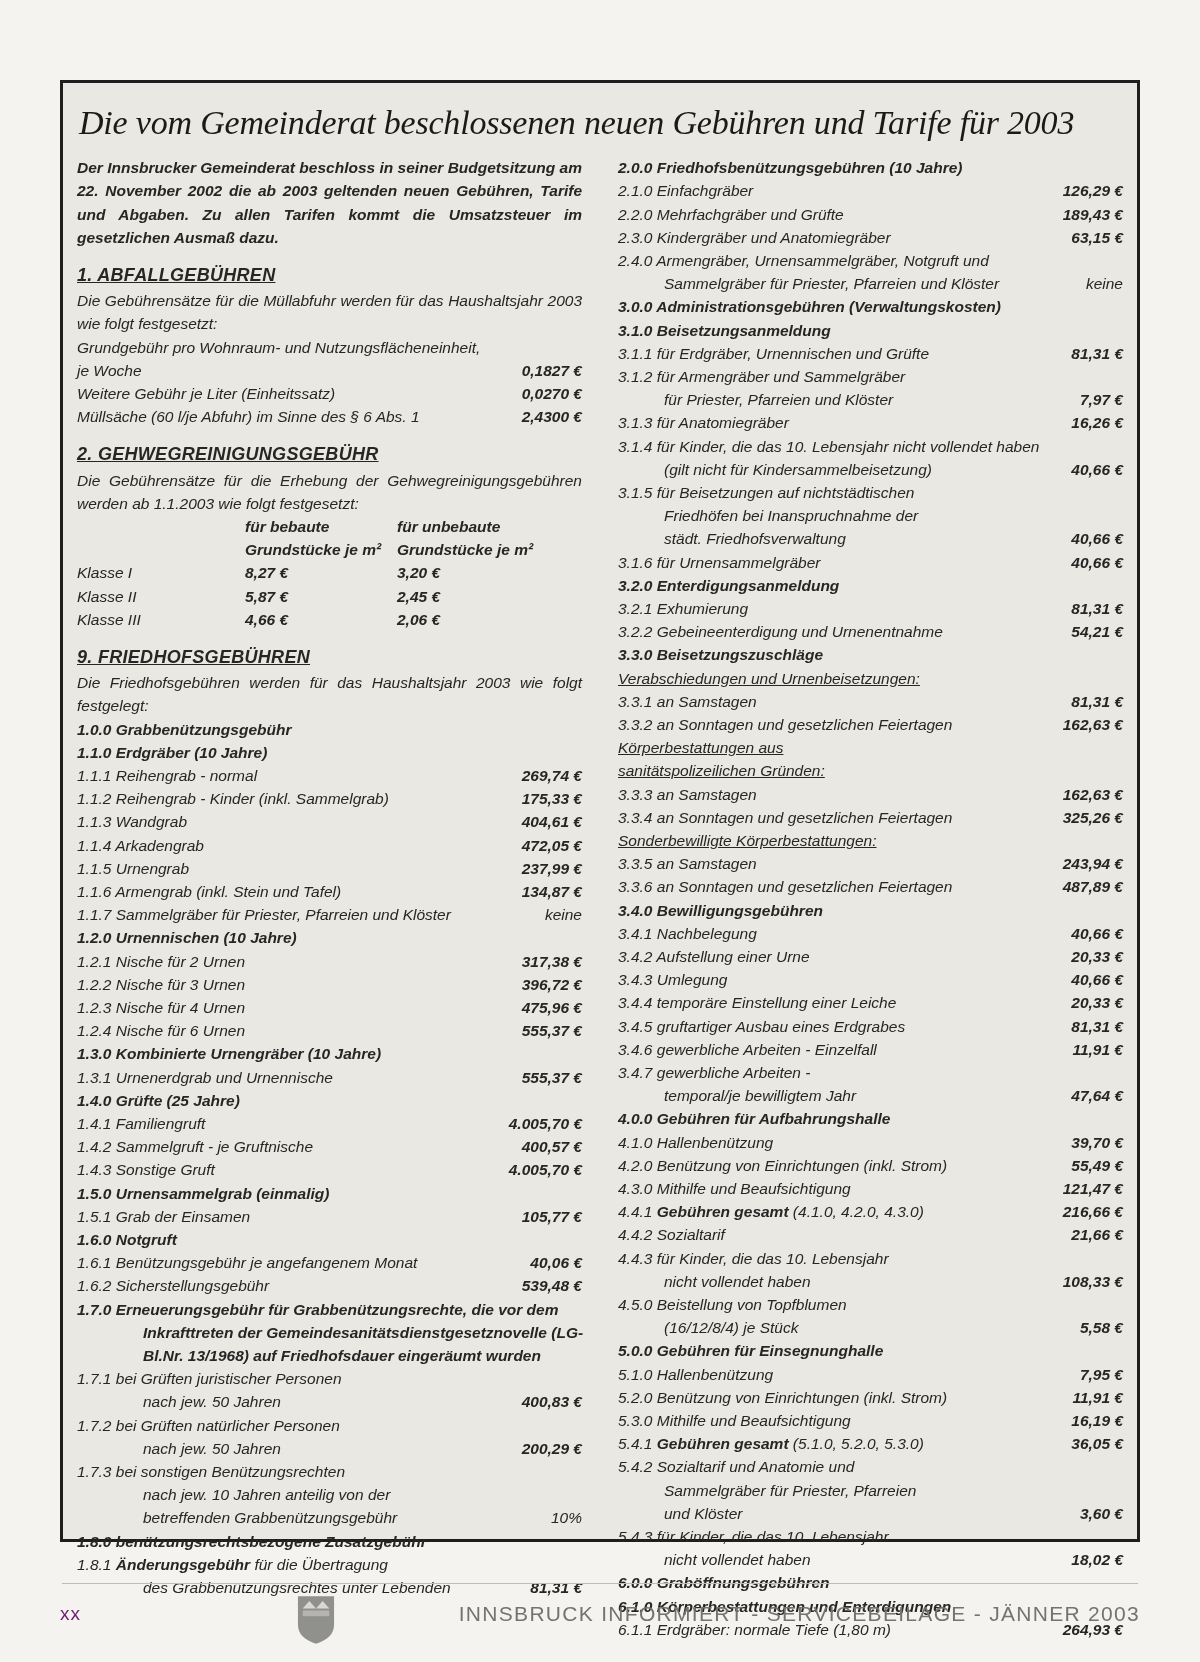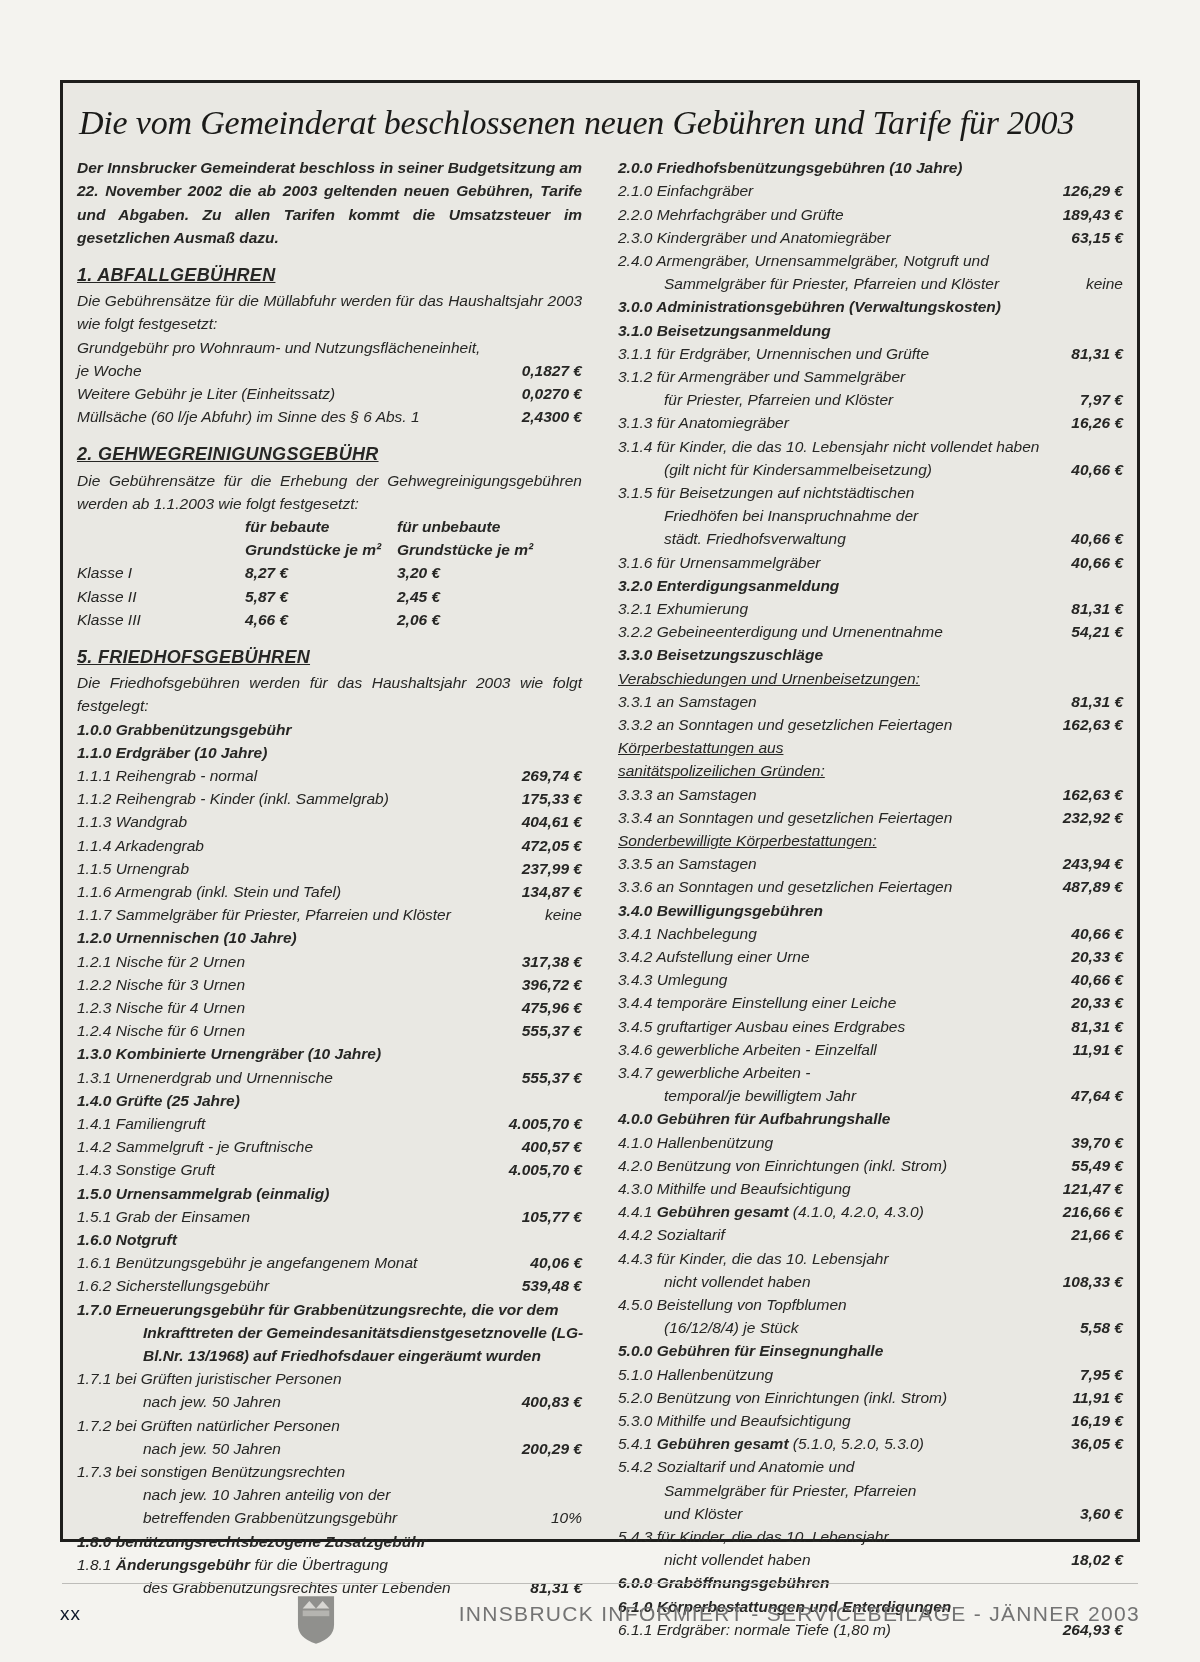--- a/index.html
+++ b/index.html
@@ -22,21 +22,21 @@
   .lbl{flex:0 1 auto;white-space:nowrap;}
   .price{margin-left:auto;font-weight:bold;white-space:nowrap;padding-left:8px;}
   .price.npb{font-weight:400;}
   .ind1{padding-left:46px;}
   .ind2{padding-left:66px;}
   .gw-table{display:grid;grid-template-columns:168px 152px 1fr;}
   .gw-table .cell{min-height:23.2px;}
   .gw-table .cell.bold{font-weight:bold;}
   .footer-rule{position:absolute;left:62px;width:1076px;top:1583px;border-top:1.5px solid #bdbcb9;}
   .footer{position:absolute;left:60px;width:1080px;top:1590px;height:48px;display:flex;align-items:center;}
-  .page-num{font-size:19px;color:#0f172a;letter-spacing:1px;}
+  .page-num{font-size:19px;color:#701a75;letter-spacing:1px;}
   .crest{position:absolute;left:237px;top:5px;width:38px;height:50px;}
   .crest svg{display:block;width:100%;height:100%;}
   .mag{margin-left:auto;font-size:21px;color:#737373;letter-spacing:1.3px;white-space:nowrap;}
 </style>
 </head>
 <body>
 
 <div class="page">
   <div class="doc-box">
     <h1 class="title">Die vom Gemeinderat beschlossenen neuen Gebühren und Tarife für 2003</h1>
@@ -72,21 +72,21 @@
             <div class="cell">Klasse I</div>
             <div class="cell bold">8,27 €</div>
             <div class="cell bold">3,20 €</div>
             <div class="cell">Klasse II</div>
             <div class="cell bold">5,87 €</div>
             <div class="cell bold">2,45 €</div>
             <div class="cell">Klasse III</div>
             <div class="cell bold">4,66 €</div>
             <div class="cell bold">2,06 €</div>
           </div>
-          <div class="sec-heading">5. FRIEDHOFSGEBÜHREN</div>
+          <div class="sec-heading">9. FRIEDHOFSGEBÜHREN</div>
           <div class="para">Die Friedhofsgebühren werden für das Haushaltsjahr 2003 wie folgt festgelegt:</div>
           <div class="row">
             <span class="lbl"><span class="b">1.0.0 Grabbenützungsgebühr</span></span>
           </div>
           <div class="row">
             <span class="lbl"><span class="b">1.1.0 Erdgräber (10 Jahre)</span></span>
           </div>
           <div class="row">
             <span class="lbl"><span>1.1.1 Reihengrab - normal</span></span>
             <span class="price">269,74 €</span>
@@ -307,21 +307,21 @@
             <span class="price">162,63 €</span>
           </div>
           <div class="subhead">Körperbestattungen aus</div>
           <div class="subhead">sanitätspolizeilichen Gründen:</div>
           <div class="row">
             <span class="lbl"><span>3.3.3 an Samstagen</span></span>
             <span class="price">162,63 €</span>
           </div>
           <div class="row">
             <span class="lbl"><span>3.3.4 an Sonntagen und gesetzlichen Feiertagen</span></span>
-            <span class="price">232,92 €</span>
+            <span class="price">325,26 €</span>
           </div>
           <div class="subhead">Sonderbewilligte Körperbestattungen:</div>
           <div class="row">
             <span class="lbl"><span>3.3.5 an Samstagen</span></span>
             <span class="price">243,94 €</span>
           </div>
           <div class="row">
             <span class="lbl"><span>3.3.6 an Sonntagen und gesetzlichen Feiertagen</span></span>
             <span class="price">487,89 €</span>
           </div>

